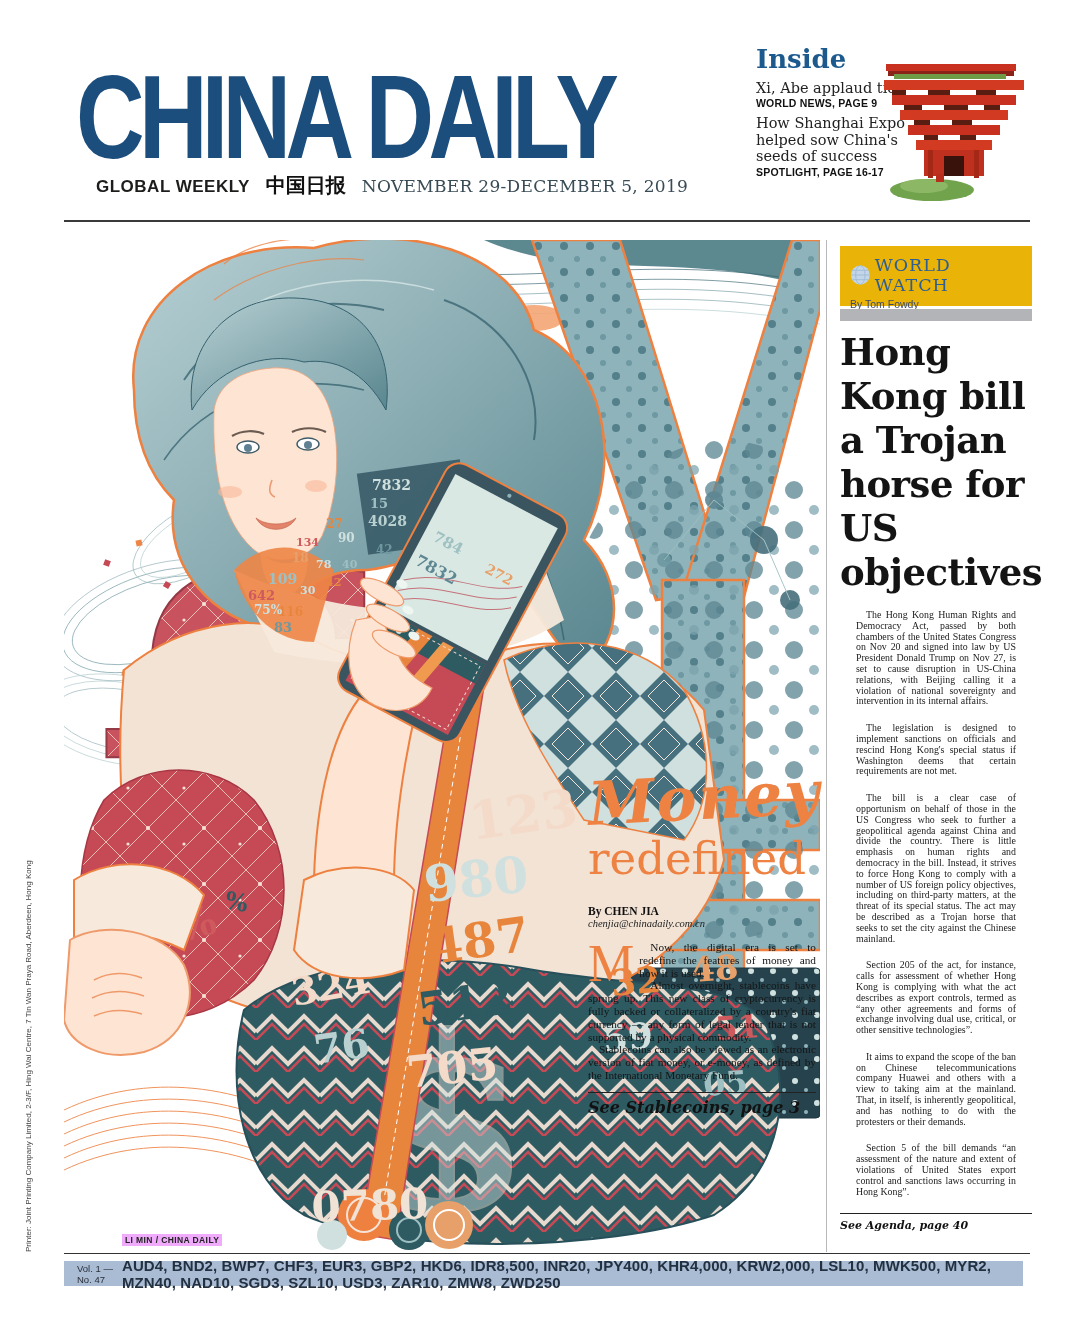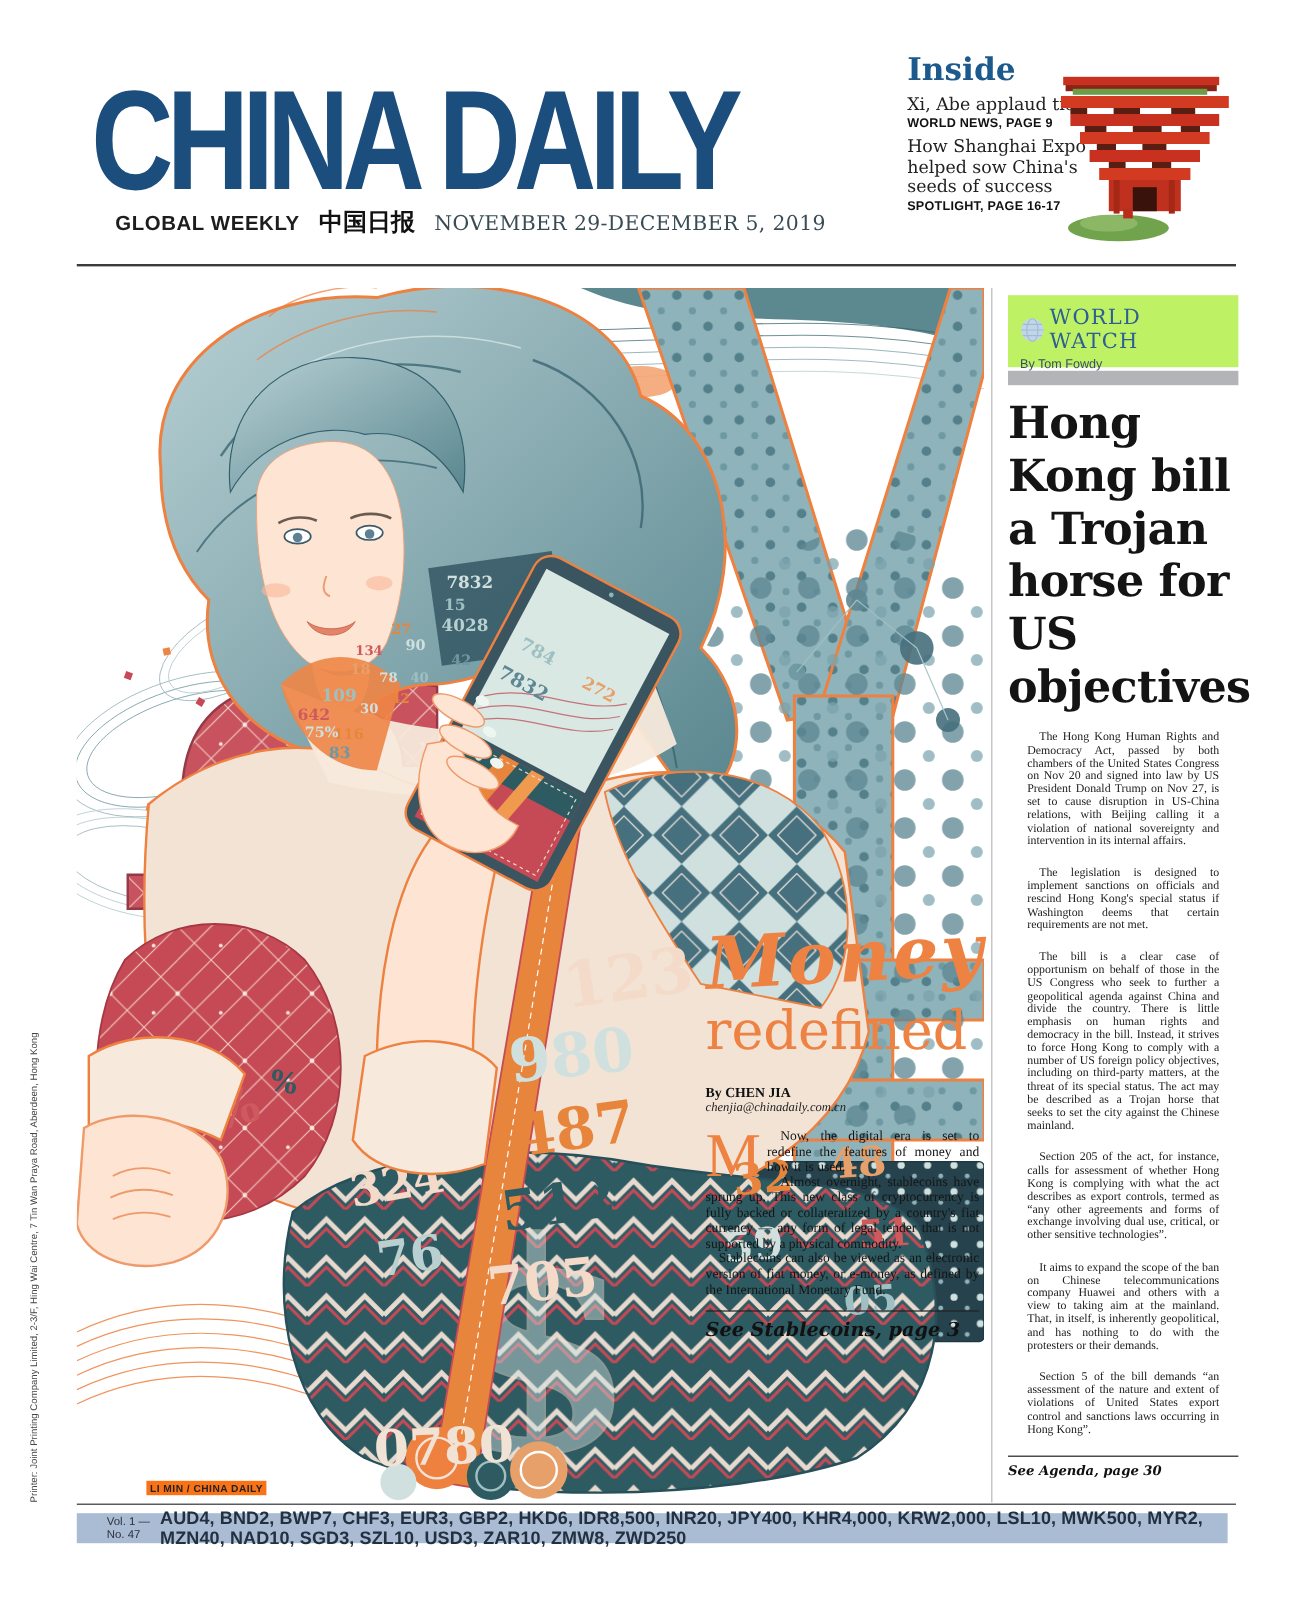--- a/index.html
+++ b/index.html
@@ -16,51 +16,51 @@
   .inside{position:absolute;left:756px;top:44px;width:152px;}
   .inside h2{margin:0 0 6px 0;font-family:"DejaVu Serif",serif;font-weight:bold;font-size:26px;color:#1c5a8e;}
   .in-head{margin:6px 0 1px 0;font-family:"DejaVu Serif",serif;font-size:14.5px;line-height:1.13;color:#222;}
   .in-ref{margin:1px 0 6px 0;font-family:"Liberation Sans",sans-serif;font-weight:bold;font-size:10.5px;color:#111;letter-spacing:.2px;}
   .pavilion{position:absolute;left:884px;top:54px;}
   .rule-top{position:absolute;left:64px;top:220px;width:966px;height:2px;background:#3a3a3a;}
   
   .vrule{position:absolute;left:826px;top:240px;width:1px;height:1012px;background:#b8b8b8;}
   .illo{position:absolute;left:64px;top:240px;width:756px;height:1010px;margin:0;}
   .illo figcaption{position:absolute;left:58px;top:994px;font-family:"Liberation Sans",sans-serif;
-    font-weight:bold;font-size:8.5px;letter-spacing:.4px;color:#222;background:#f97316;padding:1px 3px;}
+    font-weight:bold;font-size:8.5px;letter-spacing:.4px;color:#222;background:#f0abfc;padding:1px 3px;}
   
   .feature{position:absolute;left:588px;top:768px;width:228px;}
   .t-script{font-family:"DejaVu Serif",serif;font-style:italic;font-weight:bold;font-size:60px;
     color:#ee8243;line-height:1;display:inline-block;transform:rotate(-3deg);letter-spacing:2px;}
   .t-serif{font-family:"DejaVu Serif",serif;font-size:45px;color:#ee8243;line-height:1;display:block;margin-top:8px;}
   .by{margin-top:24px;font-family:"Liberation Serif",serif;font-weight:bold;font-size:11.5px;color:#111;}
   .mail{font-style:italic;font-size:10.5px;color:#222;margin-top:1px;}
   .feature .body{margin-top:12px;}
   .feature p{margin:0;text-align:justify;font-size:11.3px;line-height:12.8px;color:#151515;}
   .feature p.ind{text-indent:11px;}
   .dropcap{float:left;color:#ee8243;font-family:"Liberation Serif",serif;font-size:52px;line-height:42px;
     padding-right:5px;padding-top:2px;}
   .see{margin-top:10px;border-top:1.6px solid #222;padding-top:5px;
     font-family:"DejaVu Serif",serif;font-weight:bold;font-style:italic;font-size:16px;color:#111;}
   
-  .ww-box{position:absolute;left:840px;top:246px;width:192px;height:60px;background:#bef264;box-sizing:border-box;padding:9px 10px 0 10px;}
+  .ww-box{position:absolute;left:840px;top:246px;width:192px;height:60px;background:#eab308;box-sizing:border-box;padding:9px 10px 0 10px;}
   .ww-title{display:flex;align-items:center;gap:4px;font-family:"DejaVu Serif",serif;font-size:17.5px;
     letter-spacing:1px;color:#2d5f94;}
   .ww-by{font-family:"Liberation Sans",sans-serif;font-size:10.5px;color:#3b4c68;margin-top:3px;}
   .ww-graybar{position:absolute;left:840px;top:309px;width:192px;height:12px;background:#b3b4b8;}
   .ww-art{position:absolute;left:840px;top:330px;width:192px;}
   .ww-art h3{margin:0 0 12px 0;font-family:"DejaVu Serif",serif;font-weight:bold;font-size:37px;
     line-height:44px;letter-spacing:-.5px;color:#141414;}
   .ww-art p{margin:16px;text-align:justify;font-size:9.9px;line-height:10.8px;color:#1b1b1b;text-indent:10px;}
   .ww-art .see{font-size:11px;margin-top:9px;}
   
   .rule-bottom{position:absolute;left:64px;top:1253px;width:966px;height:1px;background:#333;}
   .stripbar{position:absolute;left:64px;top:1261px;width:959px;height:25px;background:#a9bcd4;
     display:flex;align-items:center;font-family:"Liberation Sans",sans-serif;}
-  .vol{font-size:9.5px;color:#2a2f3a;padding-left:25px;}
+  .vol{font-size:9.5px;color:#2a2f3a;padding-left:13px;}
   .cur{font-size:15px;font-weight:bold;color:#233040;margin-left:auto;padding-right:14px;letter-spacing:.1px;}
   
   .printer{position:absolute;left:24px;top:1252px;transform:rotate(-90deg);transform-origin:0 0;
     white-space:nowrap;font-family:"Liberation Sans",sans-serif;font-size:8px;color:#444;}
   .inum{font-family:"DejaVu Serif",serif;font-weight:bold;}
 </style>
 </head>
 <body>
 
 <div class="page">
@@ -395,21 +395,21 @@
   <div class="ww-graybar"></div>
 
   <article class="ww-art">
     <h3>Hong Kong bill a Trojan horse for US objectives</h3>
     <p>The Hong Kong Human Rights and Democracy Act, passed by both chambers of the United States Congress on Nov 20 and signed into law by US President Donald Trump on Nov 27, is set to cause disruption in US-China relations, with Beijing calling it a violation of national sovereignty and intervention in its internal affairs.</p>
     <p>The legislation is designed to implement sanctions on officials and rescind Hong Kong's special status if Washington deems that certain requirements are not met.</p>
     <p>The bill is a clear case of opportunism on behalf of those in the US Congress who seek to further a geopolitical agenda against China and divide the country. There is little emphasis on human rights and democracy in the bill. Instead, it strives to force Hong Kong to comply with a number of US foreign policy objectives, including on third-party matters, at the threat of its special status. The act may be described as a Trojan horse that seeks to set the city against the Chinese mainland.</p>
     <p>Section 205 of the act, for instance, calls for assessment of whether Hong Kong is complying with what the act describes as export controls, termed as “any other agreements and forms of exchange involving dual use, critical, or other sensitive technologies”.</p>
     <p>It aims to expand the scope of the ban on Chinese telecommunications company Huawei and others with a view to taking aim at the mainland. That, in itself, is inherently geopolitical, and has nothing to do with the protesters or their demands.</p>
     <p>Section 5 of the bill demands “an assessment of the nature and extent of violations of United States export control and sanctions laws occurring in Hong Kong”.</p>
-    <div class="see">See Agenda, page 30</div>
+    <div class="see">See Agenda, page 40</div>
   </article>
 
   <div class="rule-bottom"></div>
   <footer class="stripbar">
     <span class="vol">Vol. 1 — No. 47</span>
     <span class="cur">AUD4, BND2, BWP7, CHF3, EUR3, GBP2, HKD6, IDR8,500, INR20, JPY400, KHR4,000, KRW2,000, LSL10, MWK500, MYR2, MZN40, NAD10, SGD3, SZL10, USD3, ZAR10, ZMW8, ZWD250</span>
   </footer>
 
 </div>
 

